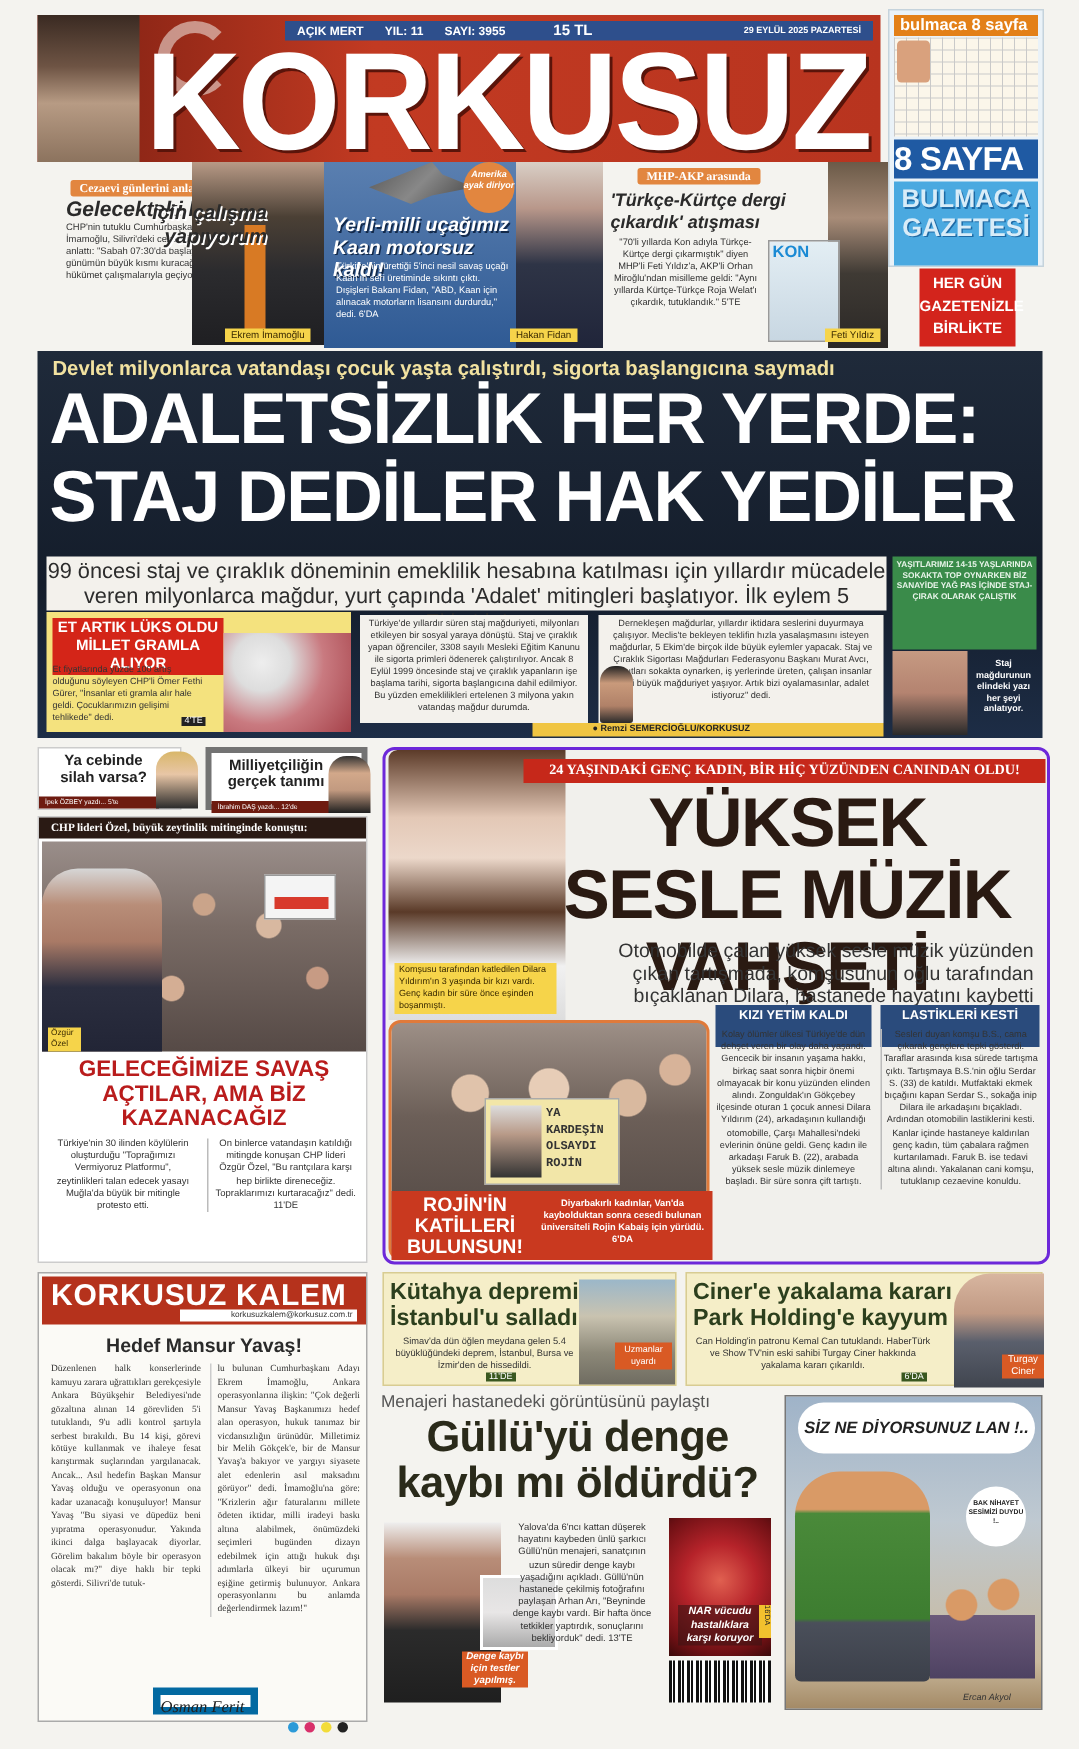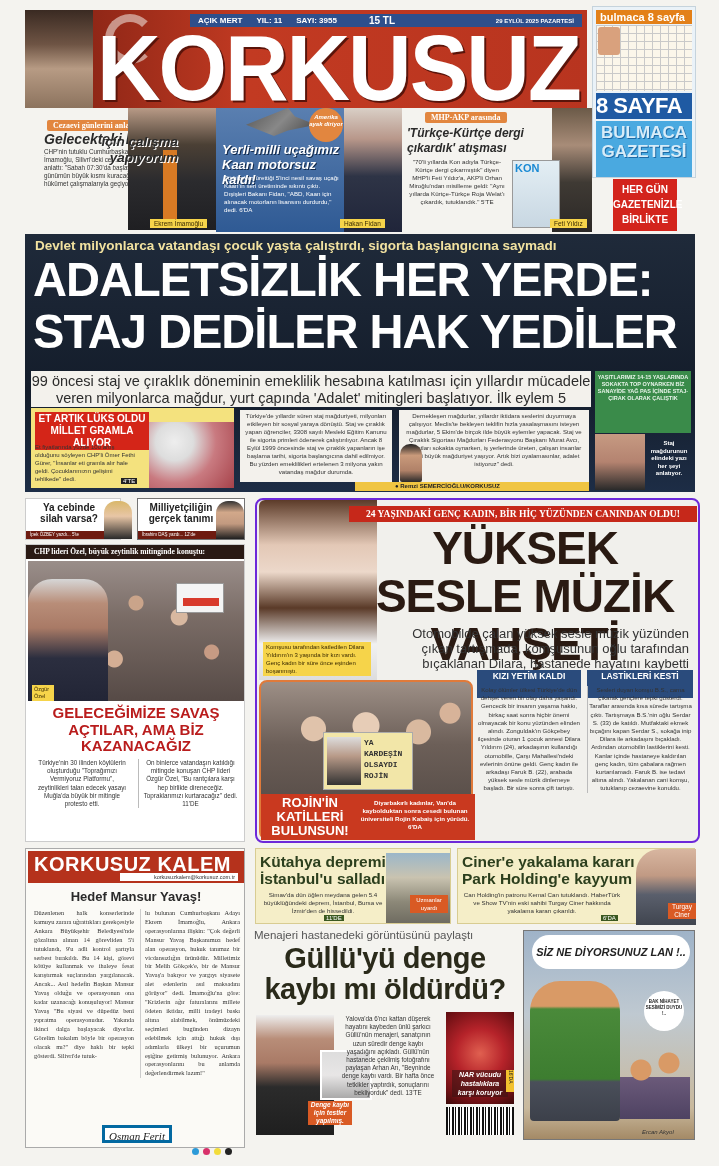--- a/index.html
+++ b/index.html
@@ -66,21 +66,21 @@
   #staj-col1 { left: 215px; top: 176px; width: 152px; font-size: 6.1px; line-height: 8px; color: #e8e8e8; text-align: center; background: #f3f1ec; color: #333; height: 72px; padding: 2px 3px; }
   #staj-col2 { left: 374px; top: 176px; width: 190px; font-size: 6.1px; line-height: 8px; color: #333; text-align: center; background: #f3f1ec; height: 72px; padding: 2px 3px; }
   #author-strip { left: 330px; top: 248px; width: 234px; height: 9px; background: #f0c542; font-size: 6px; font-weight: bold; color: #222; padding-left: 40px; line-height: 9px; }
   #author-face { left: 375px; top: 210px; width: 22px; height: 38px; background: linear-gradient(180deg,#222 0%,#c99a7b 30%,#b08168 70%,#2a2a2a 100%); border-radius: 10px 10px 2px 2px; }
   #green-box { left: 570px; top: 137px; width: 96px; height: 62px; background: #3a8b4a; color: #e9f5ea; font-size: 5.5px; font-weight: bold; text-align: center; line-height: 7px; padding-top: 3px; }
   #staj-photo { left: 570px; top: 200px; width: 50px; height: 56px; background: linear-gradient(180deg,#c69a82 0%,#b48370 50%,#2a2a2a 100%); }
   #staj-cap { left: 622px; top: 206px; width: 44px; font-size: 6px; color: #fff; font-weight: bold; text-align: center; line-height: 7.5px; }
 
   
   #col-box1 { left: 25px; top: 498px; width: 96px; height: 42px; background: #fff; border: 1px solid #ccc; }
-  #col-box2 { left: 137px; top: 498px; width: 108px; height: 42px; background: #fff; border: 1px solid #737373; }
+  #col-box2 { left: 137px; top: 498px; width: 108px; height: 42px; background: #fff; border: 4px solid #737373; }
   .col-title { left: 8px; top: 3px; width: 70px; font-size: 10px; font-weight: bold; color: #222; text-align: center; line-height: 11px; }
   .col-strip { left: 0; top: 32px; width: 80px; height: 8px; background: #6e1b10; color: #fff; font-size: 4.5px; padding-left: 4px; line-height: 8px; }
   .col-face { left: 78px; top: 2px; width: 28px; height: 38px; border-radius: 12px 12px 0 0; }
   #ozel-box { left: 25px; top: 544px; width: 220px; height: 298px; background: #fff; border: 1px solid #ccc; }
   #ozel-kicker { left: 0; top: 0; width: 218px; height: 14px; background: #2a1a14; color: #fff; font-size: 7.5px; font-weight: bold; line-height: 14px; padding-left: 8px; font-family: "Liberation Serif", serif; }
   #ozel-photo { left: 2px; top: 16px; width: 216px; height: 140px; background:
       radial-gradient(circle at 70% 40%, #d8b8a0 0 8px, transparent 9px),
       radial-gradient(circle at 50% 30%, #caa48a 0 7px, transparent 8px),
       radial-gradient(circle at 85% 65%, #c79b84 0 7px, transparent 8px),
       radial-gradient(circle at 40% 70%, #d4ae94 0 8px, transparent 9px),
@@ -118,21 +118,21 @@
   #kizi-body { left: 220px; top: 186px; width: 104px; font-size: 6.1px; line-height: 8.2px; color: #333; text-align: center; }
   #lastik-body { left: 330px; top: 186px; width: 106px; font-size: 6.1px; line-height: 8.2px; color: #333; text-align: center; border-left: 1px solid #bbb; }
 
   
   #kalem { left: 25px; top: 848px; width: 220px; height: 300px; background: #fbfaf6; border: 1px solid #aaa; }
   #kalem-head { left: 2px; top: 2px; width: 216px; height: 32px; background: #b5321c; color: #fff; font-size: 20px; font-weight: bold; padding-left: 6px; line-height: 26px; letter-spacing: 0.5px; }
   #kalem-email { left: 94px; top: 24px; width: 118px; height: 8px; background: #fff; color: #333; font-size: 5.5px; line-height: 8px; text-align: right; padding-right: 3px; }
   #kalem-title { left: 0; top: 40px; width: 220px; font-size: 13px; font-weight: bold; text-align: center; color: #2a2a2a; }
   #kalem-col1 { left: 8px; top: 60px; width: 100px; font-size: 6.3px; line-height: 8.9px; color: #333; font-family: "Liberation Serif", serif; text-align: justify; }
   #kalem-col2 { left: 114px; top: 60px; width: 100px; font-size: 6.3px; line-height: 8.9px; color: #333; font-family: "Liberation Serif", serif; text-align: justify; border-left: 1px solid #ccc; padding-left: 4px; }
-  #kalem-sign { left: 76px; top: 276px; width: 70px; height: 18px; background: #fff; border: 3px solid #0369a1; font-size: 11px; font-style: italic; text-align: center; line-height: 17px; font-family: "Liberation Serif", serif; color: #222; }
+  #kalem-sign { left: 76px; top: 276px; width: 70px; height: 18px; background: #fff; border: 5px solid #0369a1; font-size: 11px; font-style: italic; line-height: 17px; font-family: "Liberation Serif", serif; color: #222; }
   #reg-marks { left: 192px; top: 1148px; display: flex; gap: 4px; }
   .reg { width: 7px; height: 7px; border-radius: 50%; }
 
   
   #kutahya { left: 255px; top: 848px; width: 196px; height: 76px; background: #f5eec8; border: 1px solid #d8cc92; }
   #kutahya-title { left: 4px; top: 4px; width: 130px; font-size: 15.5px; font-weight: bold; color: #2c3f1d; line-height: 17px; }
   #kutahya-body { left: 4px; top: 42px; width: 126px; font-size: 6.2px; line-height: 8px; color: #333; text-align: center; }
   #kutahya-photo { left: 130px; top: 4px; width: 64px; height: 70px; background: linear-gradient(180deg,#9bb7c9 0%,#c9c3b0 35%,#8c8878 70%,#6f6c61 100%); }
   #kutahya-cap { left: 24px; top: 42px; width: 38px; background: #d95a24; color: #fff; font-size: 6px; line-height: 8px; text-align: center; padding: 1px; }
   #kutahya-page { left: 68px; top: 66px; background: #3a5820; color: #fff; font-size: 6px; padding: 0 2px; }

